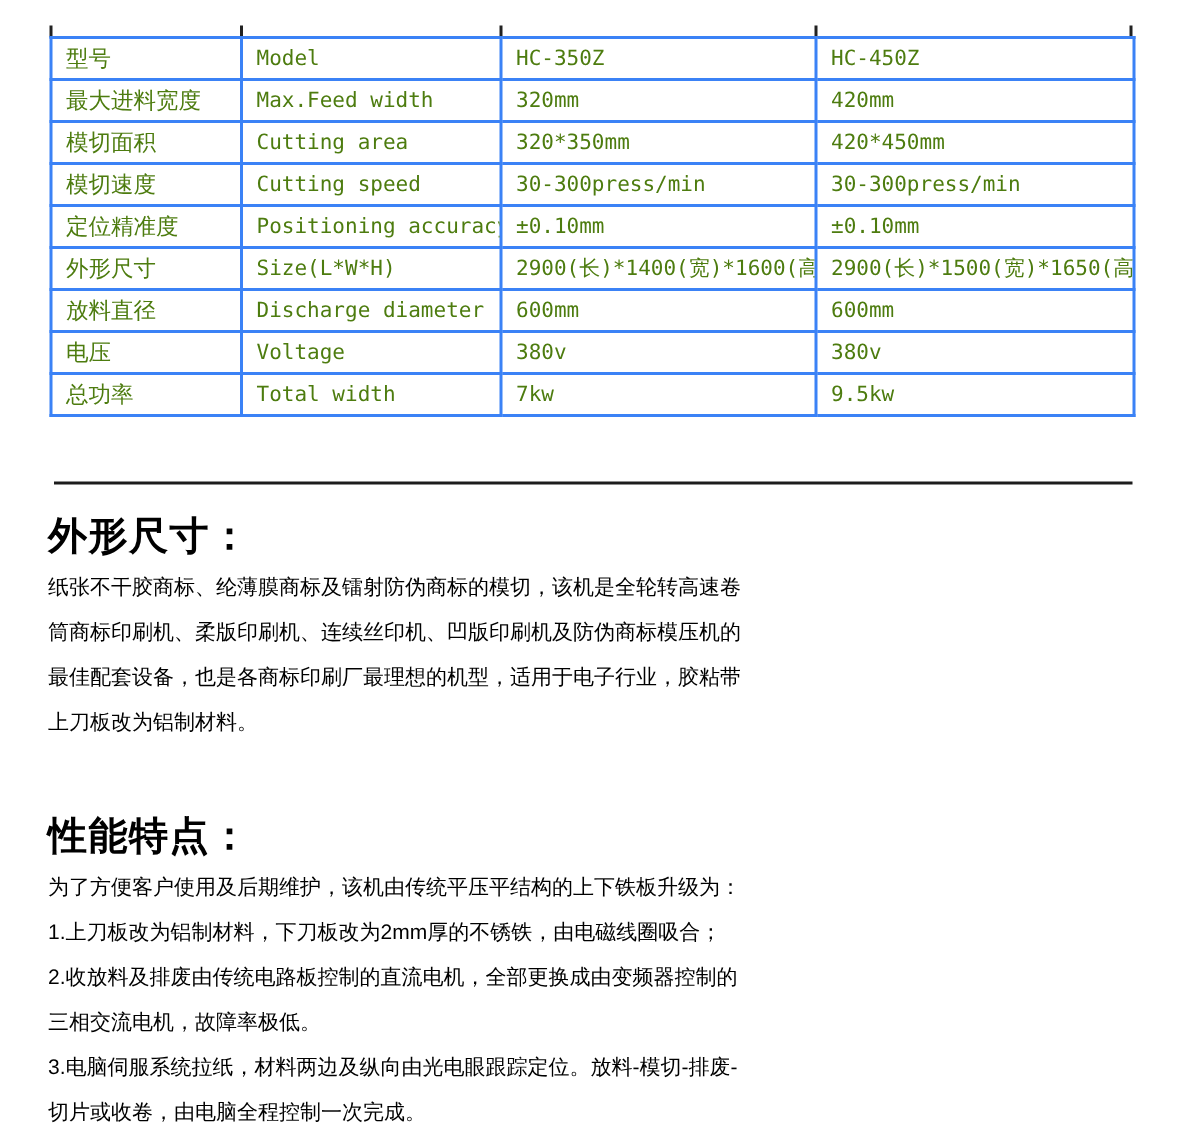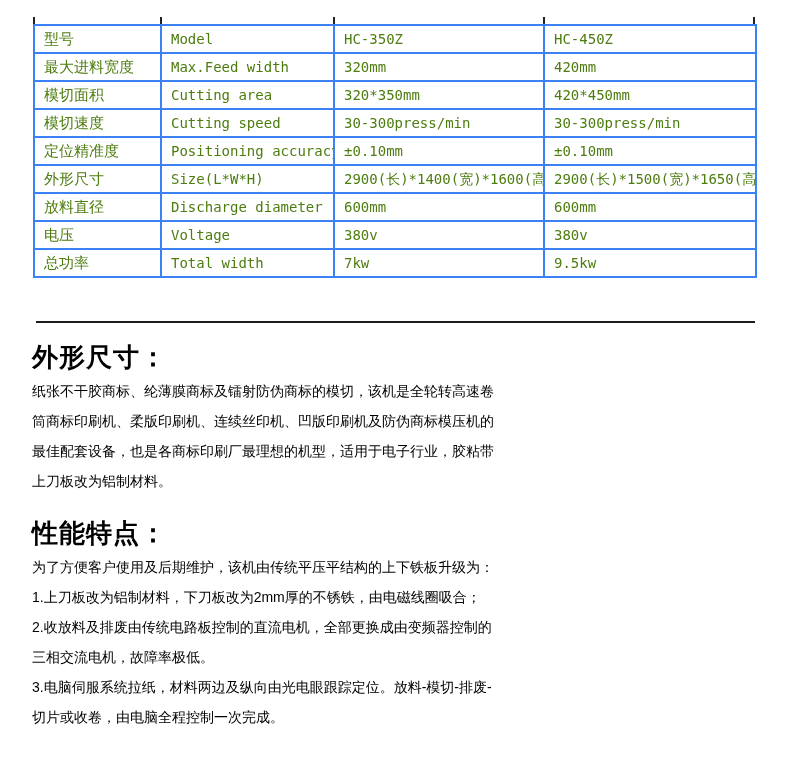--- a/index.html
+++ b/index.html
@@ -76,21 +76,21 @@
     top: 340px;
     width: 760px;
   }
   .sec-heading {
     font-size: 26px;
     font-weight: bold;
     line-height: 34px;
     margin: 0 0 2px 0;
     letter-spacing: 1px;
   }
-  .sec-heading.second { margin-top: 20px; }
+  .sec-heading.second { margin-top: 44px; }
   .line {
     font-size: 14px;
     line-height: 30px;
     white-space: nowrap;
     letter-spacing: 0px;
   }
 </style>
 </head>
 <body>
 

